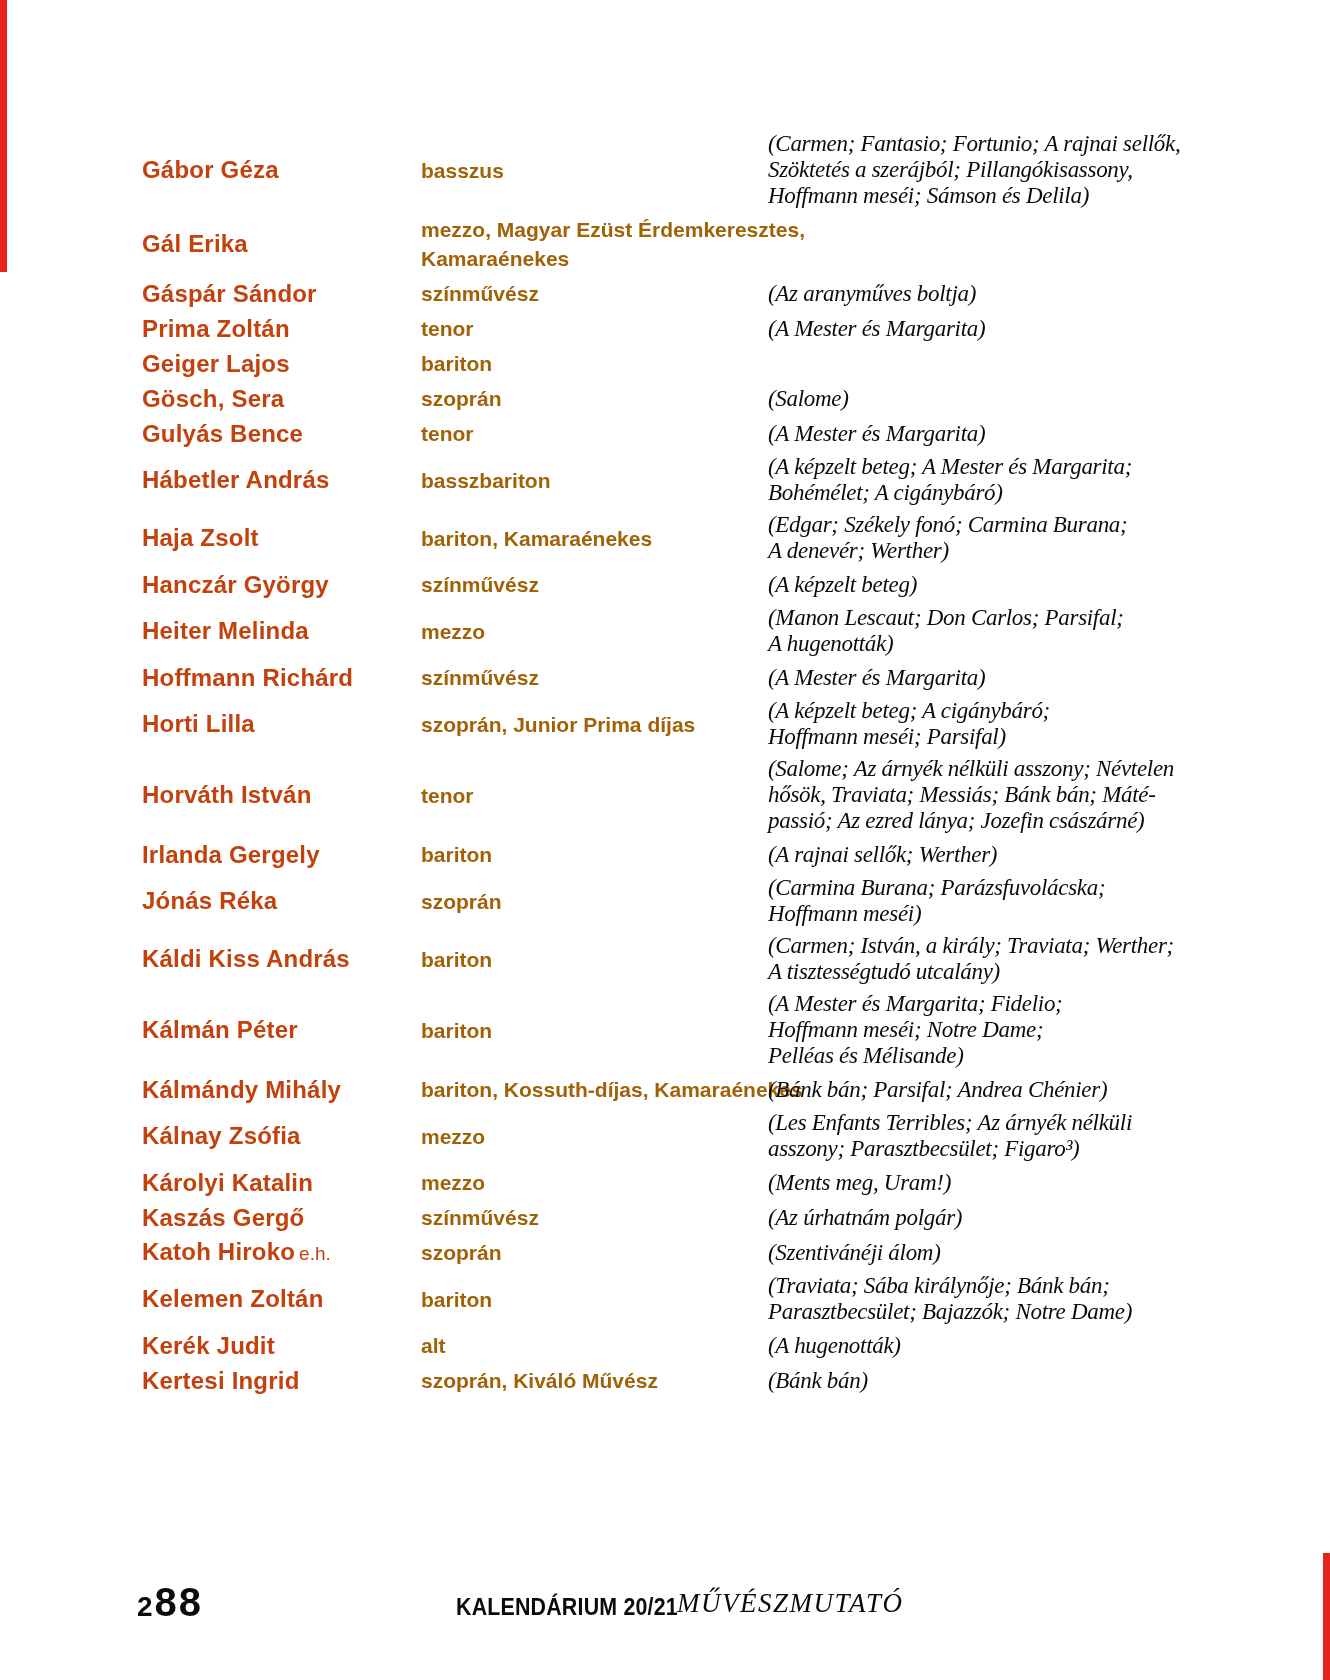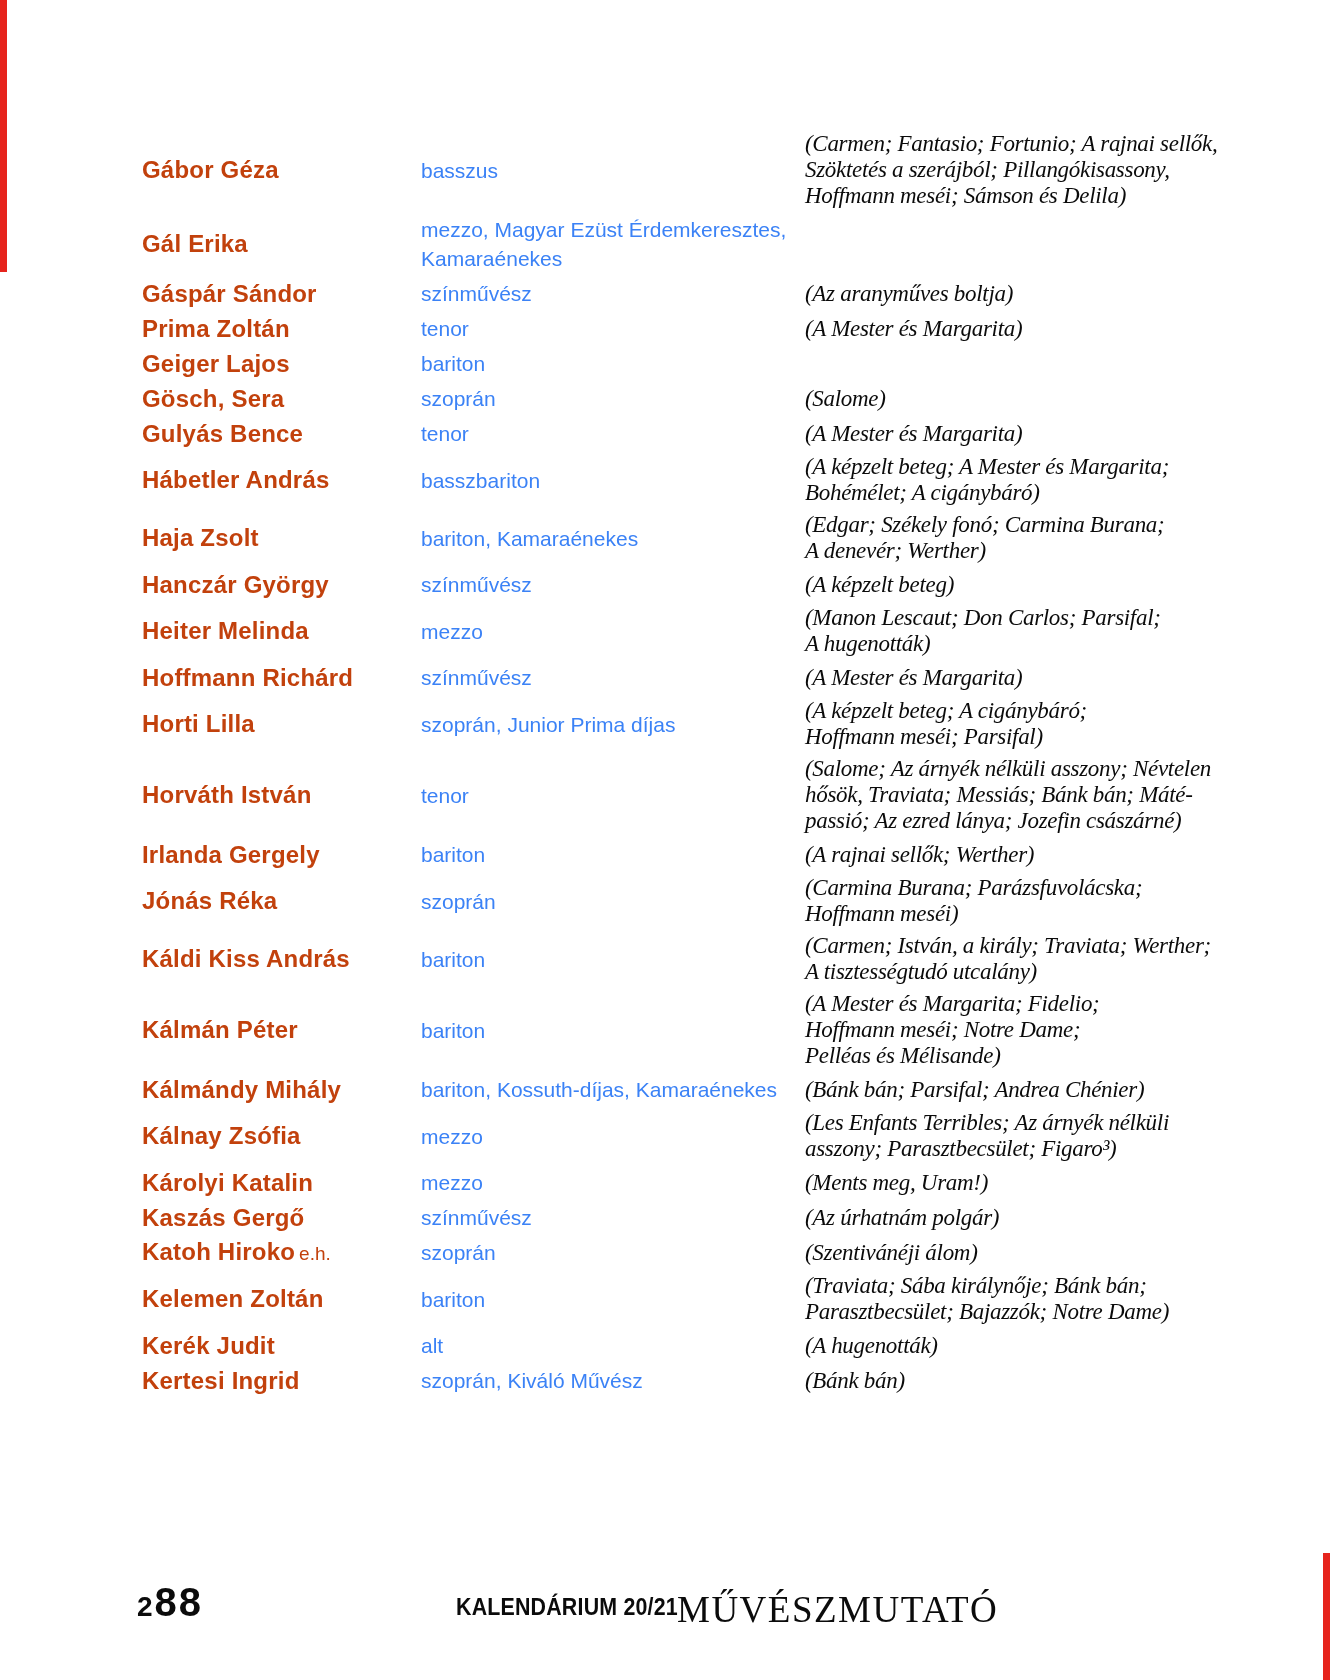--- a/index.html
+++ b/index.html
@@ -18,46 +18,46 @@
 
   .cell-name {
     width:279px; flex:0 0 279px;
     font-weight:700; font-size:24px; line-height:26px; letter-spacing:0.2px;
     color:#c2410c;
   }
   .name-suffix { font-weight:400; font-size:19px; letter-spacing:0; margin-left:4px; }
 
   .cell-voice {
     width:347px; flex:0 0 347px;
-    font-weight:400; font-size:21px; line-height:29px; color:#3b82f6;
+    font-weight:700; font-size:21px; line-height:29px; color:#a16207;
   }
   .cell-voice .line { white-space:nowrap; }
 
   .cell-roles {
     flex:1 1 auto;
     font-family:"Liberation Serif", serif; font-style:italic;
     font-size:23px; line-height:26px; letter-spacing:-0.3px; color:#0b0b0b;
   }
-  .cell-roles .line { white-space:nowrap;margin-left:37px; }
+  .cell-roles .line { white-space:nowrap; }
 
   .page-footer { position:absolute; top:1582px; left:0; right:0; height:48px; }
   .page-number {
     position:absolute; left:137px; top:0;
     font-size:40px; font-weight:700; letter-spacing:2px; line-height:40px; color:#0b0b0b;
   }
   .pn-small { font-size:28px; }
   .footer-publication {
     position:absolute; left:456px; top:12px;
     font-size:23px; font-weight:700; letter-spacing:0.2px; color:#0b0b0b;
     transform:scaleX(0.93); transform-origin:left center; white-space:nowrap;
   }
   .footer-section {
     position:absolute; left:677px; top:6px;
-    font-family:"Liberation Serif", serif; 
-    font-size:37px; letter-spacing:1.5px; color:#0b0b0b; white-space:nowrap;
+    font-family:"Liberation Serif", serif; font-style:italic;
+    font-size:27px; letter-spacing:1.5px; color:#0b0b0b; white-space:nowrap;
   }
 </style>
 </head>
 <body>
 
 <div class="page">
   <div class="red-bar red-bar-top-left" style="background: rgb(230, 36, 29);"></div>
   <div class="red-bar red-bar-bottom-right" style="background: rgb(230, 36, 29);"></div>
 
   <main class="artist-table" id="artist-table">

